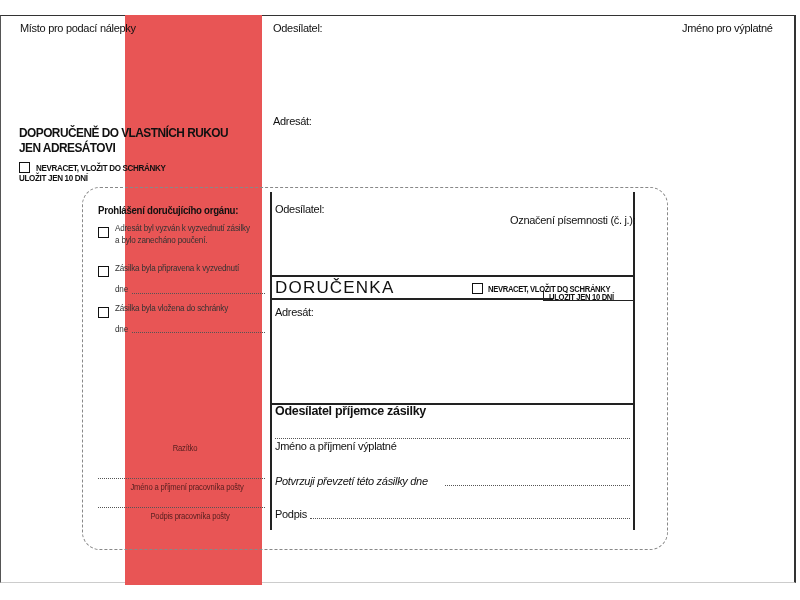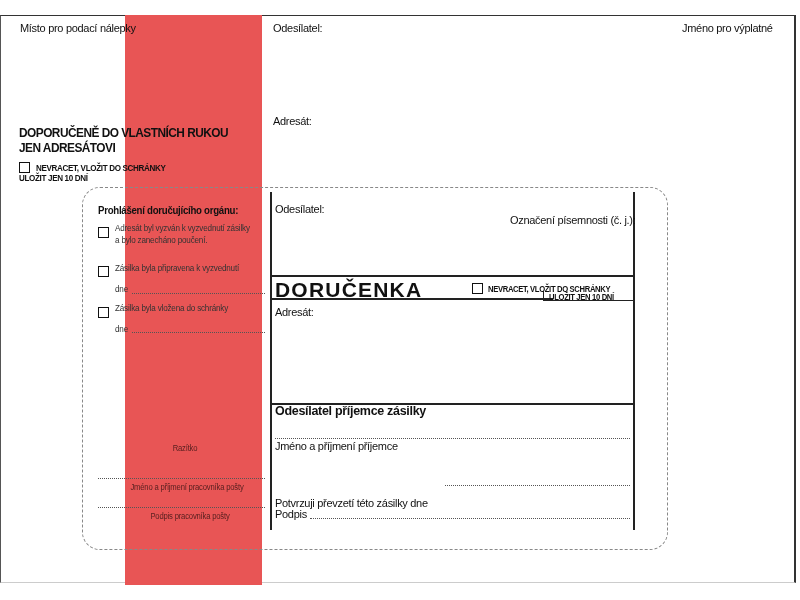--- a/index.html
+++ b/index.html
@@ -9,21 +9,21 @@
   .red-strip { left:125px; top:15px; width:137px; height:570px; background:#e85555; }
   .txt { white-space:nowrap; }
   .small { font-size:11px; letter-spacing:-0.3px; }
   .head-bold { font-weight:bold; font-size:13.5px; letter-spacing:-0.6px; line-height:15px; font-family:"Liberation Sans", sans-serif; transform:scaleX(0.88); transform-origin:left top; }
   .mini-bold { font-weight:bold; font-size:9.5px; letter-spacing:-0.4px; transform:scaleX(0.85); transform-origin:left top; }
   .cb { display:inline-block; width:9px; height:9px; border:1.5px solid #111; box-sizing:border-box; background:transparent; vertical-align:middle; cursor:pointer; }
   .dashed-box { left:82px; top:187px; width:586px; height:363px; border:1.5px dashed #888; border-radius:18px; box-sizing:border-box; }
   .vline { width:1.5px; background:#222; }
   .hline { height:1.5px; background:#222; }
   .dotline { height:0; border-top:1.5px dotted #555; }
-  .doru-title { font-size:21px; font-weight:bold; letter-spacing:1.2px; }
+  .doru-title { font-size:17px; font-weight:normal; letter-spacing:1.2px; }
   .decl-text { font-size:9px; letter-spacing:-0.2px; color:#333; transform:scaleX(0.9); transform-origin:left top; }
   .stamp-text { font-size:8.5px; color:#5a2020; letter-spacing:-0.2px; transform:scaleX(0.9); transform-origin:center top; }
   .tab-box { border-left:1.5px solid #222; border-bottom:1.5px solid #222; }
   [data-interactable="true"] { cursor:text; }
 </style>
 </head>
 <body>
 
 <div class="abs outer" data-interactable="false"></div>
 
@@ -95,19 +95,19 @@
   <span class="cb" style="width:11px;height:11px;" data-interactable="true"></span>
   <span class="mini-bold" style="display:inline-block; margin-left:1px; vertical-align:middle; font-size:9px;" data-interactable="false">NEVRACET, VLOŽIT DO SCHRÁNKY</span>
 </div>
 <div class="abs txt mini-bold" style="left:549px; top:292px; font-size:9px;" data-interactable="false">ULOŽIT JEN 10 DNÍ</div>
 
 <div class="abs txt small" style="left:275px; top:306px;" data-interactable="false">Adresát:</div>
 <div class="abs" style="left:275px; top:320px; width:355px; height:80px;" data-interactable="true"></div>
 
 <div class="abs txt" style="left:275px; top:404px; font-size:12.5px; font-weight:bold; letter-spacing:-0.3px;" data-interactable="false">Odesílatel příjemce zásilky</div>
 <div class="abs dotline" style="left:275px; top:438px; width:355px;" data-interactable="true"></div>
-<div class="abs txt small" style="left:275px; top:440px;" data-interactable="false">Jméno a příjmení příjemce</div>
+<div class="abs txt small" style="left:275px; top:440px;" data-interactable="false">Jméno a příjmení výplatné</div>
 
-<div class="abs txt small" style="left:275px; top:497px;" data-interactable="false">Potvrzuji převzetí této zásilky dne</div>
+<div class="abs txt small" style="left:275px; top:475px;font-style:italic;" data-interactable="false">Potvrzuji převzetí této zásilky dne</div>
 <div class="abs dotline" style="left:445px; top:485px; width:185px;" data-interactable="true"></div>
 
 <div class="abs txt small" style="left:275px; top:508px;" data-interactable="false">Podpis</div>
 <div class="abs dotline" style="left:310px; top:518px; width:320px;" data-interactable="true"></div>
 
 </body></html>

